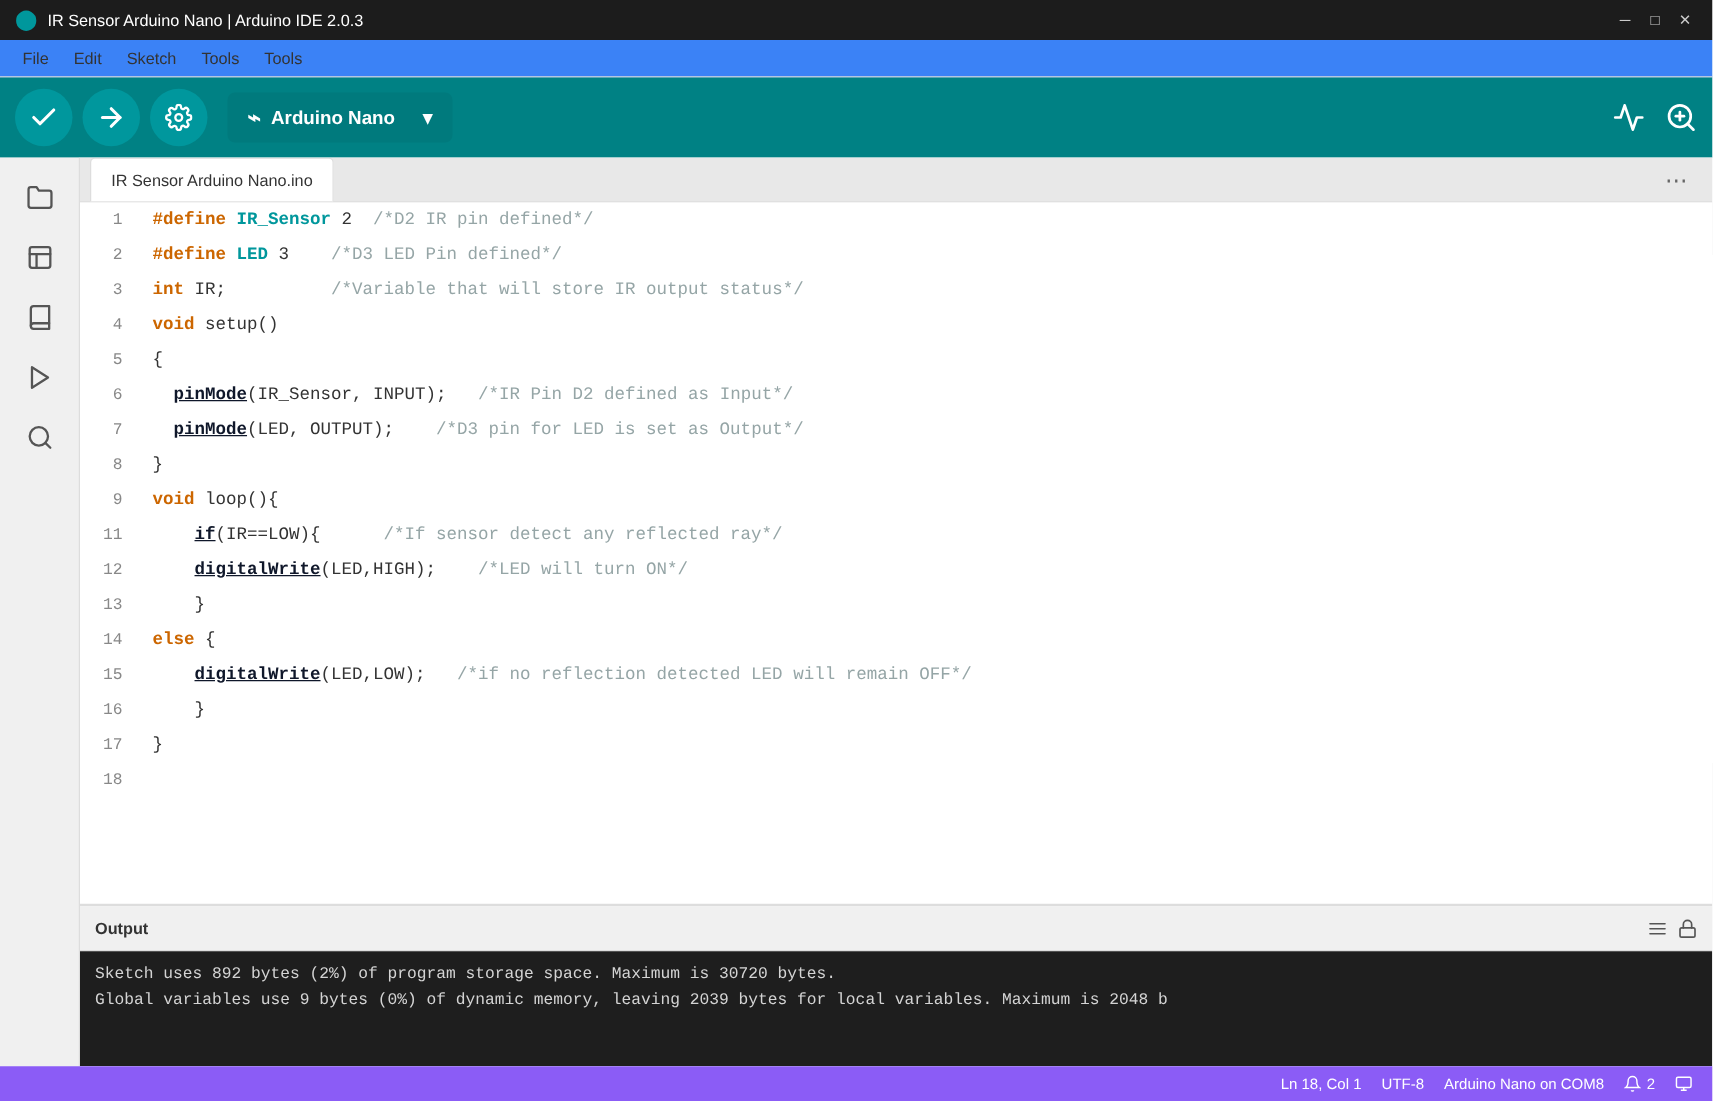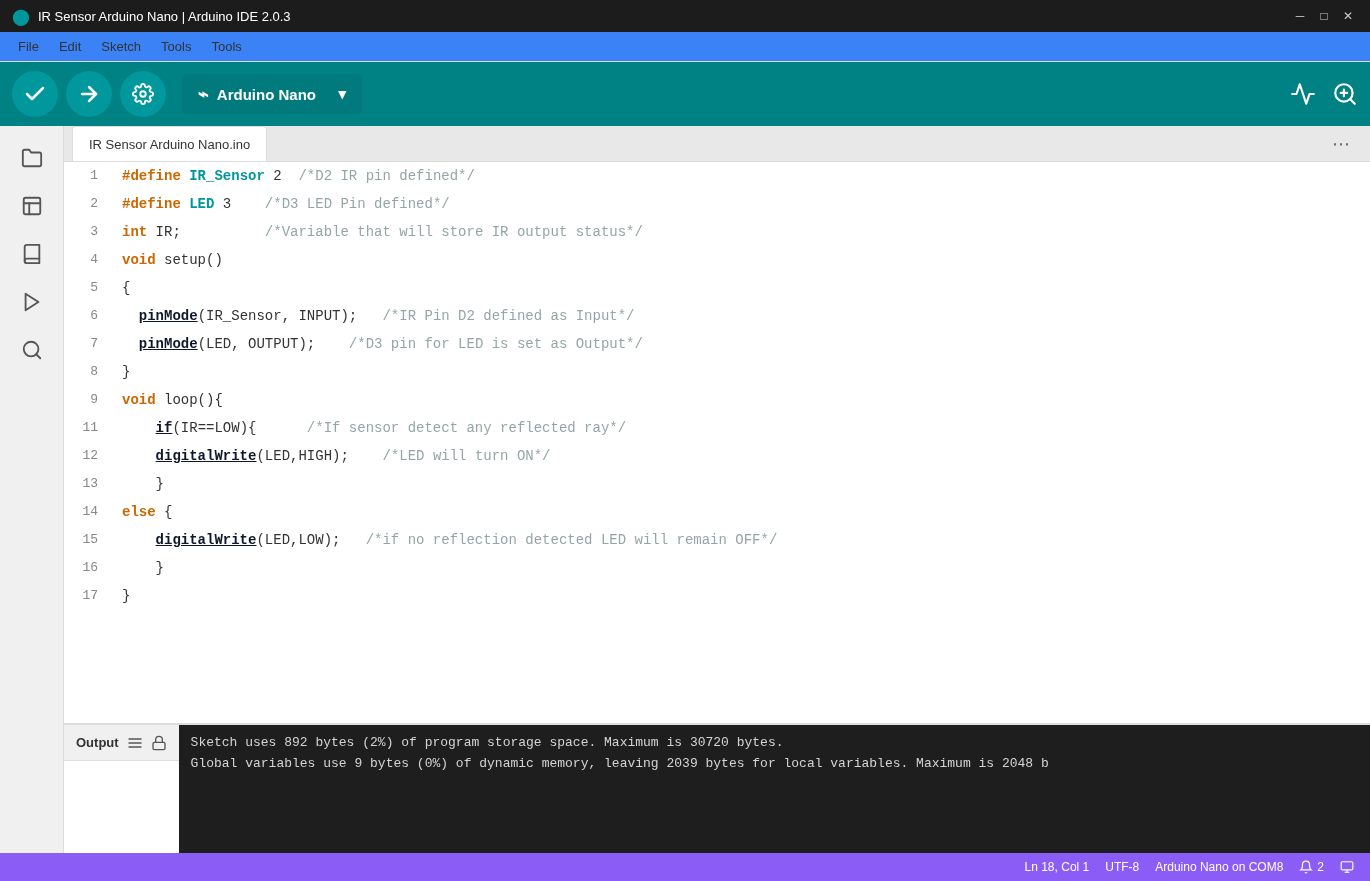--- a/index.html
+++ b/index.html
@@ -187,21 +187,21 @@
     .kw-void { color: #cc6600; font-weight: bold; }
     .kw-int { color: #cc6600; font-weight: bold; }
     .fn-name { color: #0f172a; font-weight: bold; text-decoration: underline; }
     .kw-else { color: #cc6600; font-weight: bold; }
 
     
     .output-panel {
       height: 130px;
       border-top: 2px solid #ddd;
       display: flex;
-      flex-direction: row;
+      flex-direction: column;
     }
     .output-header {
       background: #f0f0f0;
       height: 36px;
       display: flex;
       align-items: center;
       padding: 0 12px;
       border-bottom: 1px solid #ddd;
       font-size: 13px;
       color: #333;
@@ -416,20 +416,24 @@
           <span class="line-number">15</span>
           <span class="line-content">    <span class="fn-name">digitalWrite</span>(LED,LOW);   <span class="comment">/*if no reflection detected LED will remain OFF*/</span></span>
         </div>
         <div class="code-line">
           <span class="line-number">16</span>
           <span class="line-content">    }</span>
         </div>
         <div class="code-line">
           <span class="line-number">17</span>
           <span class="line-content">}</span>
+        </div>
+        <div class="code-line">
+          <span class="line-number">18</span>
+          <span class="line-content"></span>
         </div>
       </div>
 
     <div class="output-panel">
       <div class="output-header">
         <span>Output</span>
         <div class="output-header-actions">
           <button class="output-header-btn">
             <svg width="16" height="16" viewBox="0 0 24 24" fill="none" stroke="#555" stroke-width="2" stroke-linecap="round" stroke-linejoin="round">
               <line x1="3" y1="6" x2="21" y2="6"></line>

